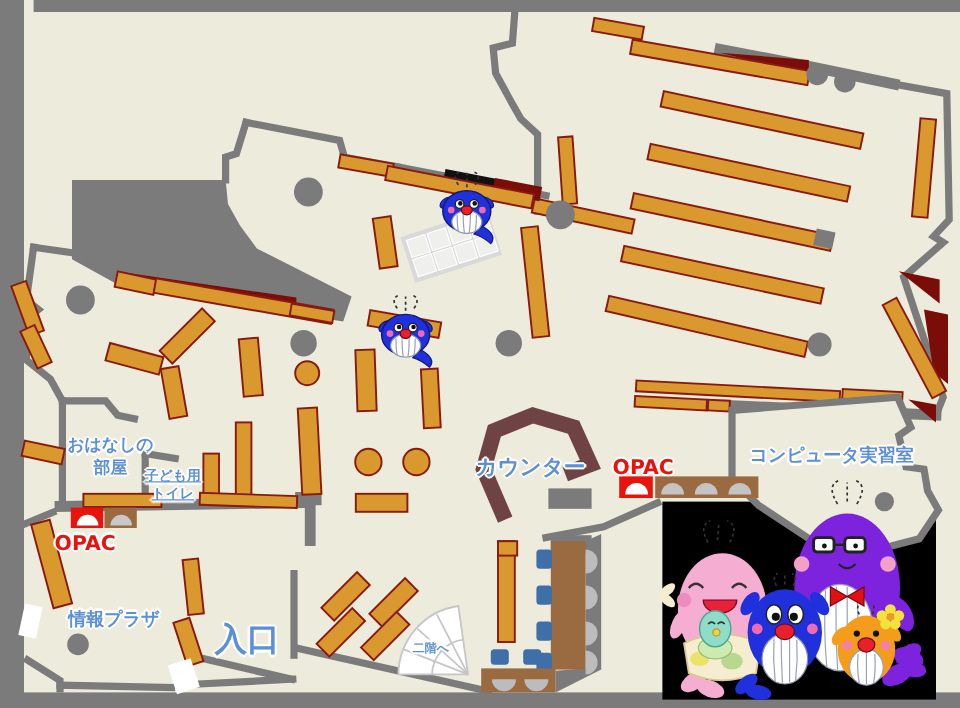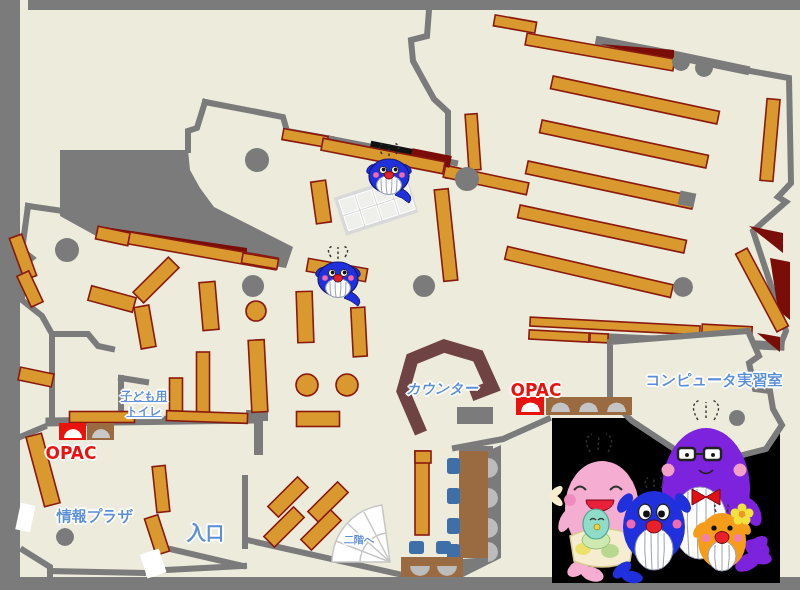--- a/index.html
+++ b/index.html
@@ -343,21 +343,22 @@
             <circle cx="749" cy="513" r="4.5" fill="#f4e23c"></circle>
         <circle cx="746" cy="520" r="4.5" fill="#f4e23c"></circle>
             <circle cx="738" cy="520" r="4.5" fill="#f4e23c"></circle>
         <circle cx="735" cy="513" r="4.5" fill="#f4e23c"></circle>
             <circle cx="742" cy="514" r="3.2" fill="#e89a2c"></circle>
       </g>
     </g>
   </g>
 </svg>
 
+  <div class="lbl" style="left:92px;top:381px;font-size:14px;line-height:1.35;"><span>おはなしの</span><br><span>部屋</span></div>
   <div class="lbl" style="left:144px;top:404px;font-size:11.5px;line-height:1.3;text-decoration:underline;"><span>子ども用</span><br><span>トイレ</span></div>
   <div class="lbl red-lbl" style="left:71px;top:453px;font-size:17px;">OPAC</div>
   <div class="lbl" style="left:95px;top:516px;font-size:15px;">情報プラザ</div>
-  <div class="lbl" style="left:206px;top:533px;font-size:19px;">入口</div>
-  <div class="lbl" style="left:442px;top:389px;font-size:14px;font-style:italic;">カウンター</div>
+  <div class="lbl" style="left:206px;top:533px;font-size:27px;">入口</div>
+  <div class="lbl" style="left:442px;top:389px;font-size:18px;">カウンター</div>
   <div class="lbl red-lbl" style="left:536px;top:390px;font-size:17px;">OPAC</div>
   <div class="lbl" style="left:359px;top:540px;font-size:10px;">二階へ</div>
-  <div class="lbl" style="left:714px;top:380px;font-size:15px;">コンピュータ実習室</div>
+  <div class="lbl" style="left:693px;top:380px;font-size:15px;">コンピュータ実習室</div>
 </div>
 
 </body></html>

